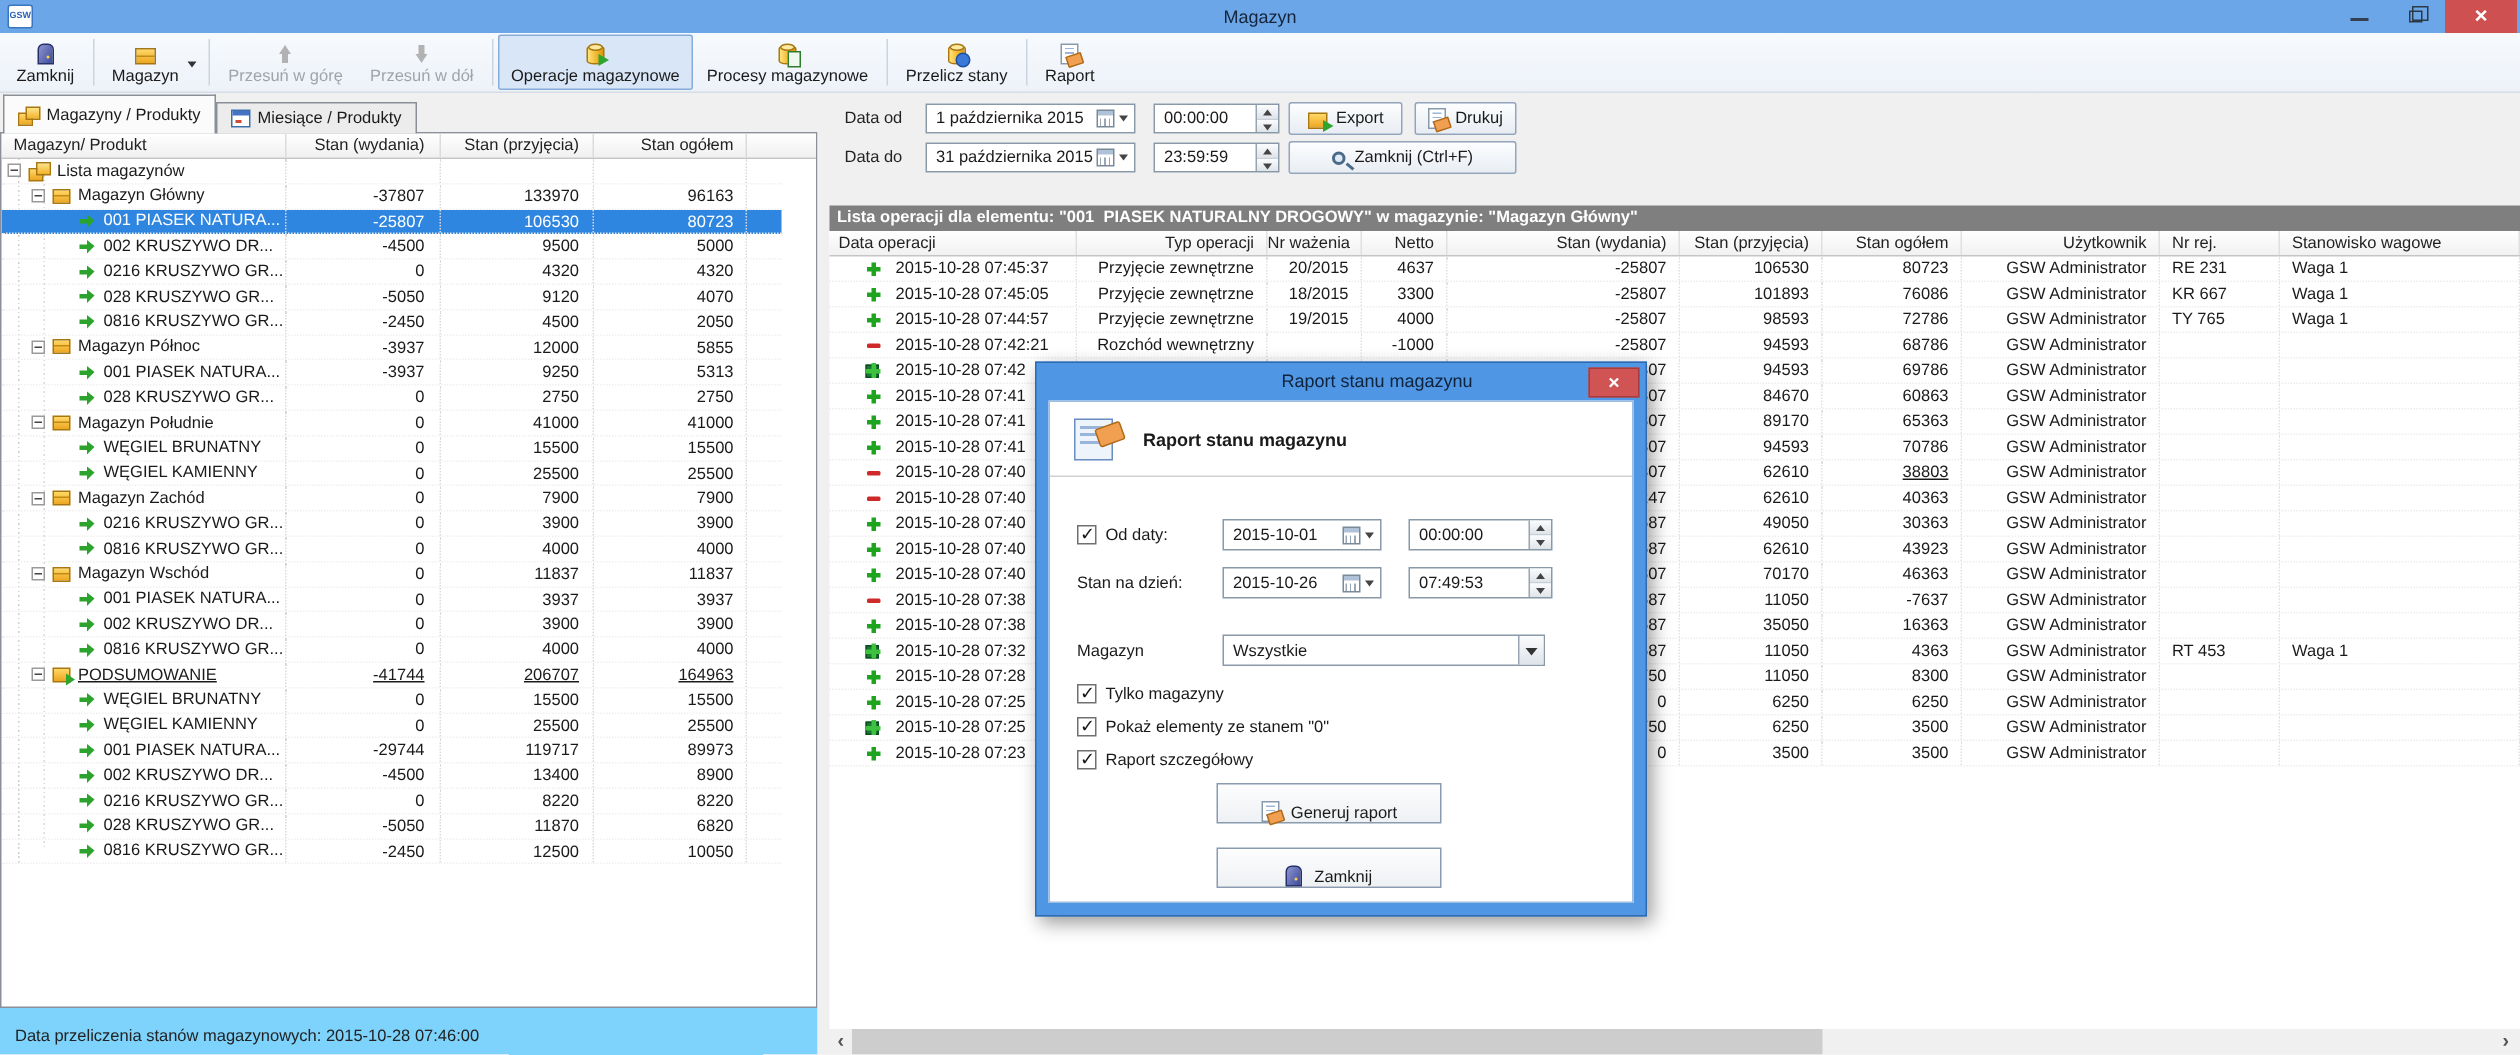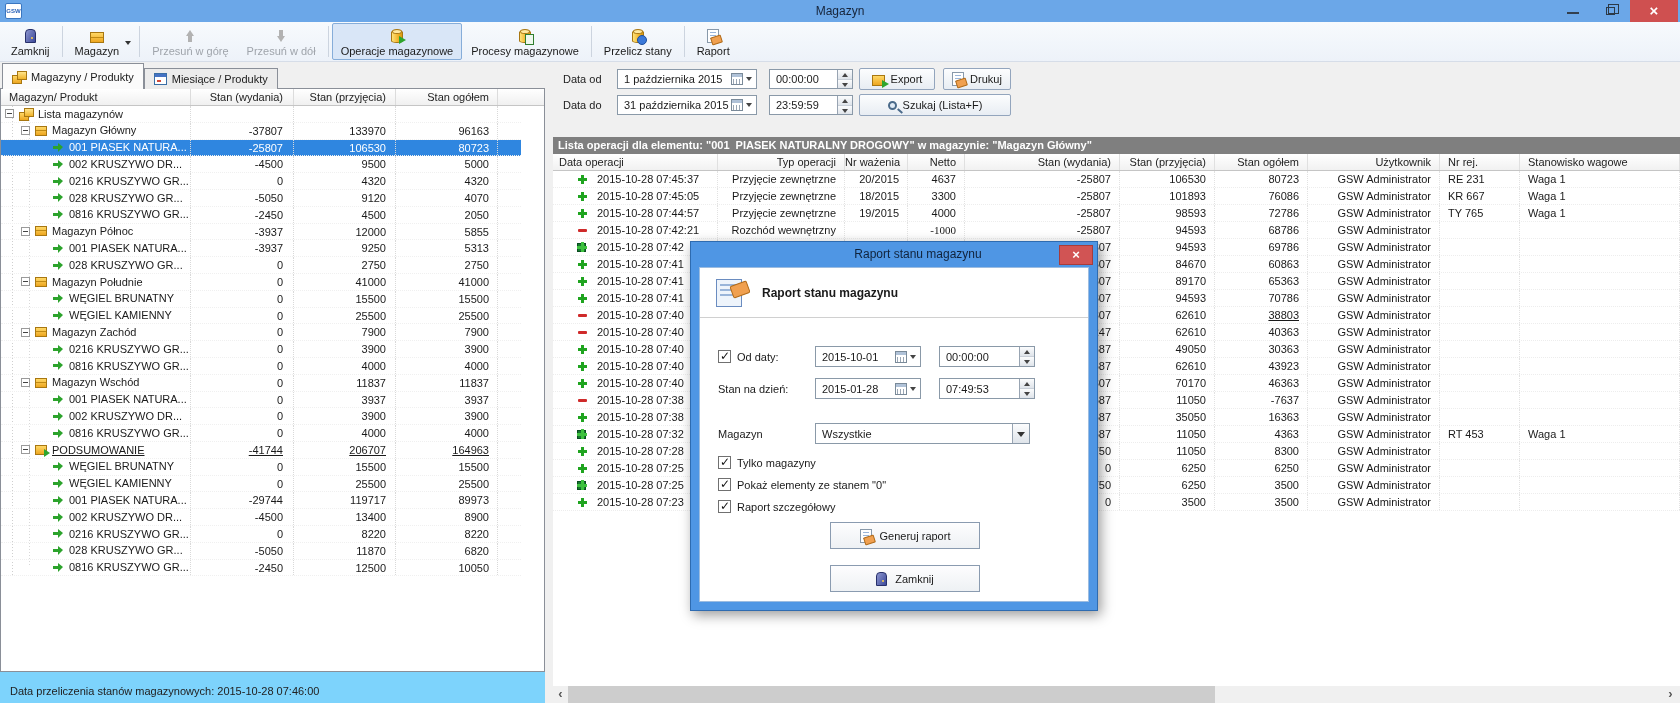--- a/index.html
+++ b/index.html
@@ -157,21 +157,21 @@
   .cb { display:inline-block; position:relative; flex:none; width:13px; height:13px; border:1px solid #707070; background:#fff; }
   .cb.on::after { content:"✓"; position:absolute; left:1px; top:-2px; font-size:12px; font-weight:bold; color:#111; }
   .dlab { margin-left:6px; width:78px; }
   .dlab0 { width:97px; }
   .dfield { position:static; width:106px; height:21px; }
   .tfield { position:static; width:96px; height:21px; margin-left:18px; }
   .dd { width:215px; height:21px; background:#fff; border:1px solid #8a99a8; display:flex; align-items:center; }
   .ddbtn { width:17px; height:100%; border-left:1px solid #98a4b2; background:linear-gradient(#fbfcfd,#dfe4ea); position:relative; }
   .ddbtn::after { content:""; position:absolute; left:4px; top:8px; border-top:5px solid #333; border-left:4px solid transparent; border-right:4px solid transparent; }
   .dcheckrow { position:absolute; left:18px; display:flex; align-items:center; }
-  .dbtn { position:absolute; left:130px; width:150px; height:27px; display:flex; align-items:center; justify-content:center; gap:8px;
+  .dbtn { position:absolute; left:111px; width:150px; height:27px; display:flex; align-items:flex-end; justify-content:center; gap:8px;
           background:linear-gradient(#fdfdfe,#eef1f4); border:1px solid #8a9bb0; }
 </style>
 </head>
 <body>
 
 <div class="window">
 
   <div class="titlebar">
     <span class="appicon">GSW</span>
     <span class="wtitle">Magazyn</span>
@@ -586,21 +586,21 @@
       </span>
       <span class="field" style="left:216px;top:33px;width:84px">
         <span class="ftext">23:59:59</span>
         <span class="spin">
             <span class="su"></span>
             <span class="sd"></span>
           </span>
       </span>
       <span class="fbtn" style="left:306px;top:32px;width:152px">
         <span class="ic ic-search"></span>
-          <span>Szukaj (Lista+F)</span>
+          <span>Zamknij (Ctrl+F)</span>
       </span>
     </div>
     <div class="ops-title">Lista operacji dla elementu: "001  PIASEK NATURALNY DROGOWY" w magazynie: "Magazyn Główny"</div>
     <div class="ops-wrap">
       <div class="ops-head" id="ops-head">
           <div class="ohc al-l" style="width: 165px; padding-left: 6px;">Data operacji</div>
           <div class="ohc al-r" style="width: 127px;">Typ operacji</div>
           <div class="ohc al-r" style="width: 63px;">Nr ważenia</div>
           <div class="ohc al-r" style="width: 57px;">Netto</div>
           <div class="ohc al-r" style="width: 155px;">Stan (wydania)</div>
@@ -644,21 +644,21 @@
             <div class="oc al-r" style="width: 95px;">98593</div>
             <div class="oc al-r" style="width: 93px;">72786</div>
             <div class="oc al-r" style="width: 132px;">GSW Administrator</div>
             <div class="oc al-l" style="width: 80px;">TY 765</div>
             <div class="oc al-l" style="width: 160px;">Waga 1</div>
           </div>
           <div class="orow">
             <div class="oc al-l odate" style="width: 165px;"><span class="ic ic-minus"></span><span>2015-10-28 07:42:21</span></div>
             <div class="oc al-r" style="width: 127px;">Rozchód wewnętrzny</div>
             <div class="oc al-r" style="width: 63px;"></div>
-            <div class="oc al-r" style="width: 57px; font-family: Liberation Serif, serif;">-1000</div>
+            <div class="oc al-r" style="width: 57px;">-1000</div>
             <div class="oc al-r" style="width: 155px;">-25807</div>
             <div class="oc al-r" style="width: 95px;">94593</div>
             <div class="oc al-r" style="width: 93px;">68786</div>
             <div class="oc al-r" style="width: 132px;">GSW Administrator</div>
             <div class="oc al-l" style="width: 80px;"></div>
             <div class="oc al-l" style="width: 160px;"></div>
           </div>
           <div class="orow">
             <div class="oc al-l odate" style="width: 165px;"><span class="ic ic-plusbox"></span><span>2015-10-28 07:42</span></div>
             <div class="oc al-r" style="width: 127px;"></div>
@@ -883,21 +883,21 @@
             <span class="ftext">00:00:00</span>
             <span class="spin">
                 <span class="su"></span>
                 <span class="sd"></span>
               </span>
           </span>
         </div>
         <div class="drow" style="top:60px">
           <span class="dlab dlab0" style="margin-left:0">Stan na dzień:</span>
           <span class="field dfield">
-            <span class="ftext">2015-01-28</span>
+            <span class="ftext">2015-10-26</span>
             <span class="ic ic-cal"></span>
               <span class="dcaret"></span>
           </span>
           <span class="field tfield">
             <span class="ftext">07:49:53</span>
             <span class="spin">
                 <span class="su"></span>
                 <span class="sd"></span>
               </span>
           </span>

